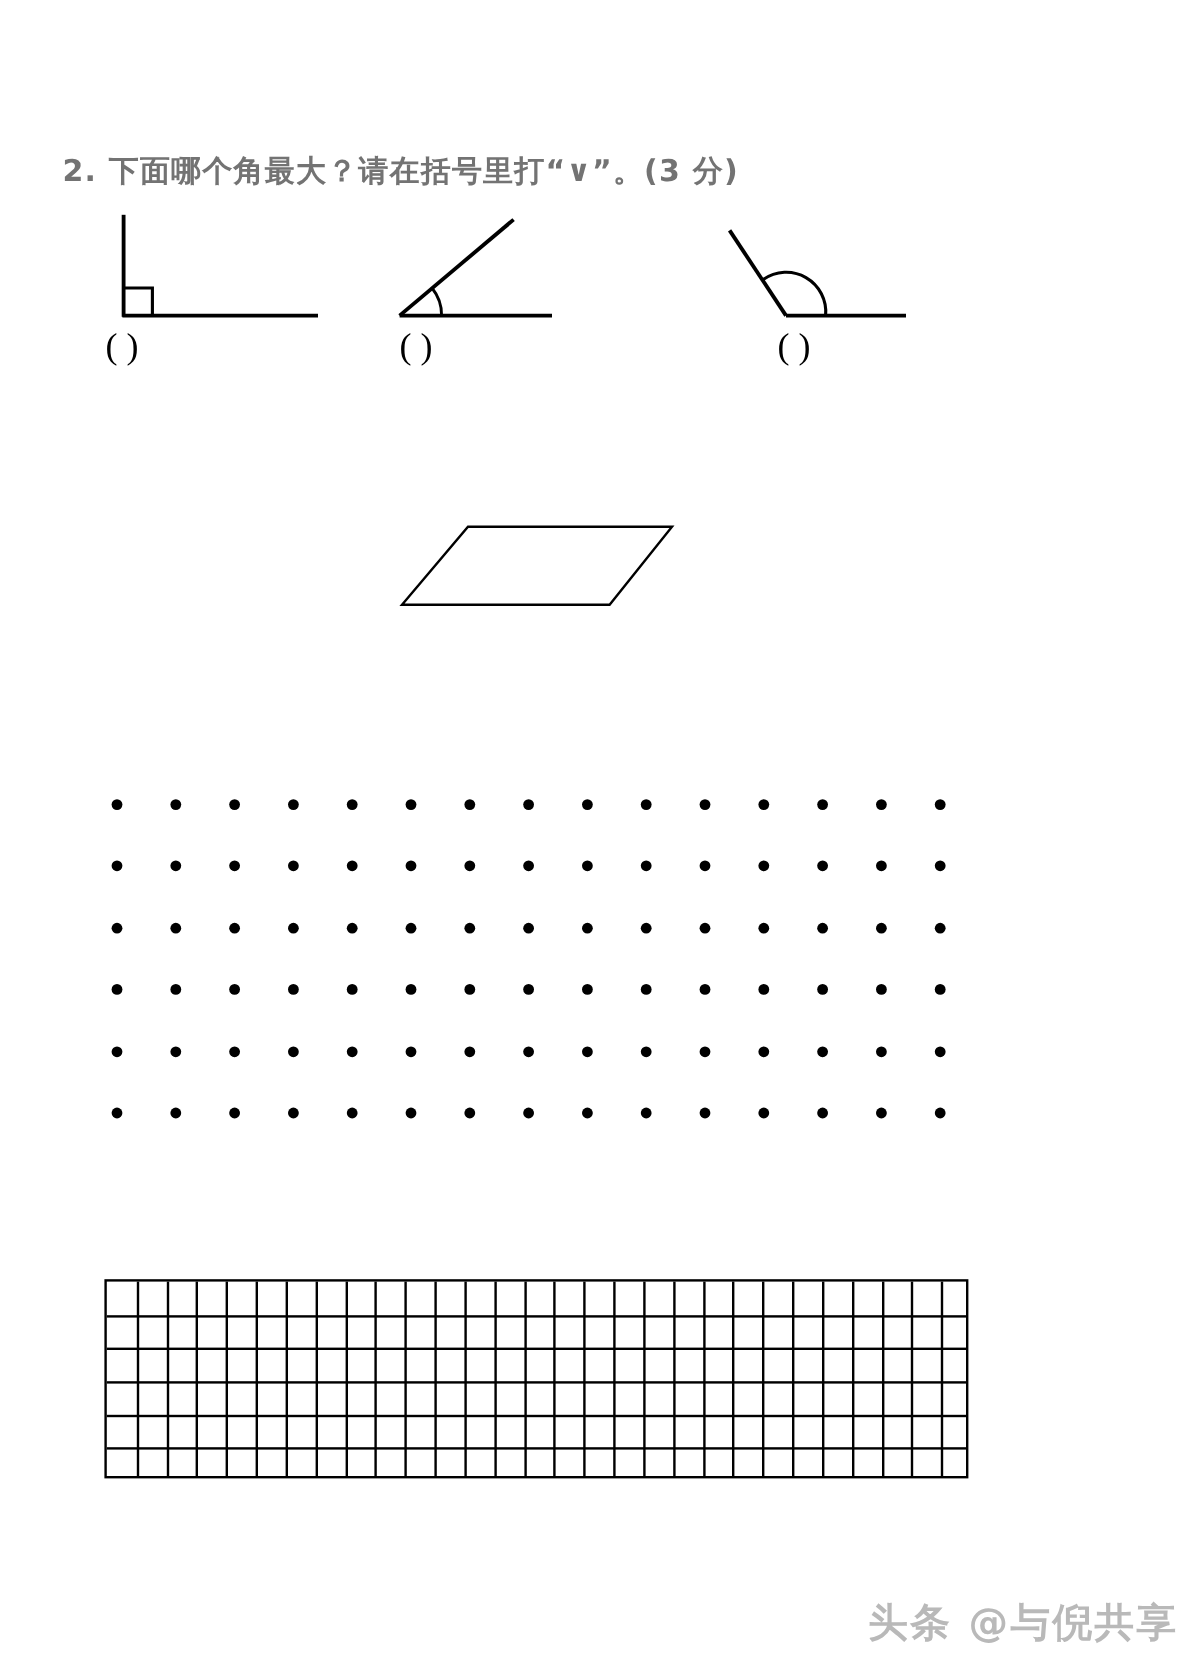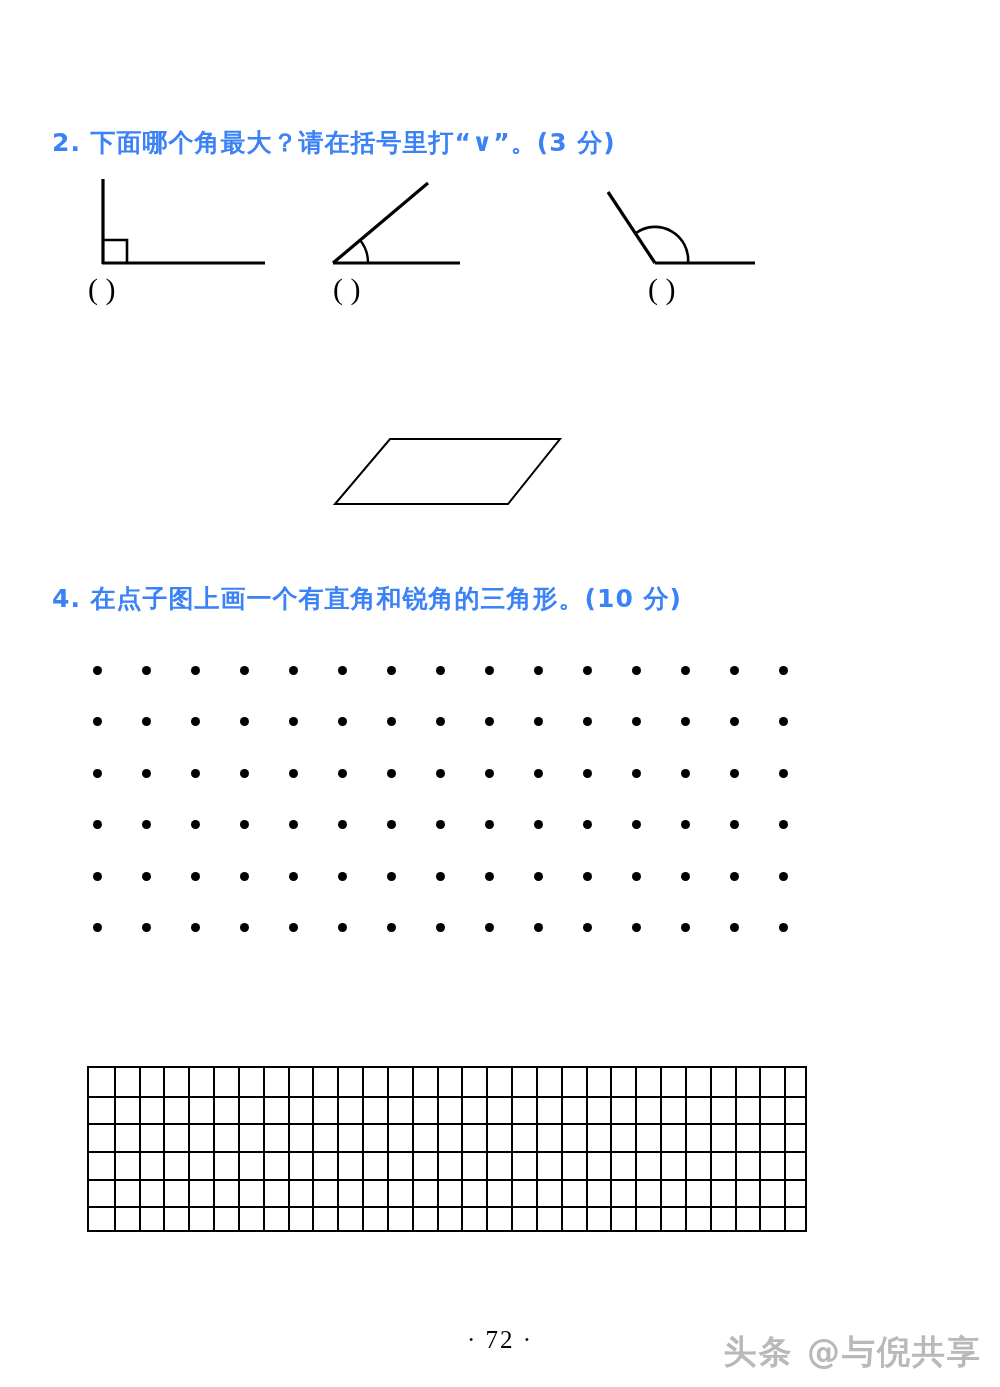--- a/index.html
+++ b/index.html
@@ -13,21 +13,21 @@
   }
   .page { position:relative; width:1000px; height:1387px; }
 
   .qtext {
     position:absolute;
     font-family:"DejaVu Sans", sans-serif;
     font-size:25px;
     font-weight:600;
     letter-spacing:1px;
     white-space:nowrap;
-    color:#3b82f6;
+    color:#737373;
   }
 
   .fig { position:absolute; }
 
   .brackets {
     position:absolute;
     font-family:"Liberation Serif", serif;
     font-size:30px;
     white-space:nowrap;
   }
@@ -95,21 +95,20 @@
 
   <div class="brackets" style="left:88px; top:272px;">(          )</div>
   <div class="brackets" style="left:333px; top:272px;">(          )</div>
   <div class="brackets" style="left:648px; top:272px;">(          )</div>
 
 
   <svg class="fig" style="left:325px; top:430px;" width="250" height="90" viewBox="0 0 250 90">
     <polygon points="65,9 235,9 183,74 10,74" fill="none" stroke="#000" stroke-width="2"></polygon>
   </svg>
 
-  <div class="qtext" style="left:52px; top:582px;">4. 在点子图上画一个有直角和锐角的三角形。(10 分)</div>
 
   <div id="dot-grid" style="left:0; top:0; width:1000px; height:1000px;">
       <div class="dot" style="left: 92.5px; top: 665.5px;"></div>
       <div class="dot" style="left: 141.5px; top: 665.5px;"></div>
       <div class="dot" style="left: 190.5px; top: 665.5px;"></div>
       <div class="dot" style="left: 239.5px; top: 665.5px;"></div>
       <div class="dot" style="left: 288.5px; top: 665.5px;"></div>
       <div class="dot" style="left: 337.5px; top: 665.5px;"></div>
       <div class="dot" style="left: 386.5px; top: 665.5px;"></div>
       <div class="dot" style="left: 435.5px; top: 665.5px;"></div>
@@ -227,16 +226,15 @@
       <div class="vline" style="left: 645.517px;"></div>
       <div class="vline" style="left: 670.345px;"></div>
       <div class="vline" style="left: 695.172px;"></div>
       <div class="hline" style="top: 27.6667px;"></div>
       <div class="hline" style="top: 55.3333px;"></div>
       <div class="hline" style="top: 83px;"></div>
       <div class="hline" style="top: 110.667px;"></div>
       <div class="hline" style="top: 138.333px;"></div>
     </div>
 
-  <div id="page-number">· 72 ·</div>
   <div id="watermark">头条 @与倪共享</div>
 
 </div>
 
 </body></html>

